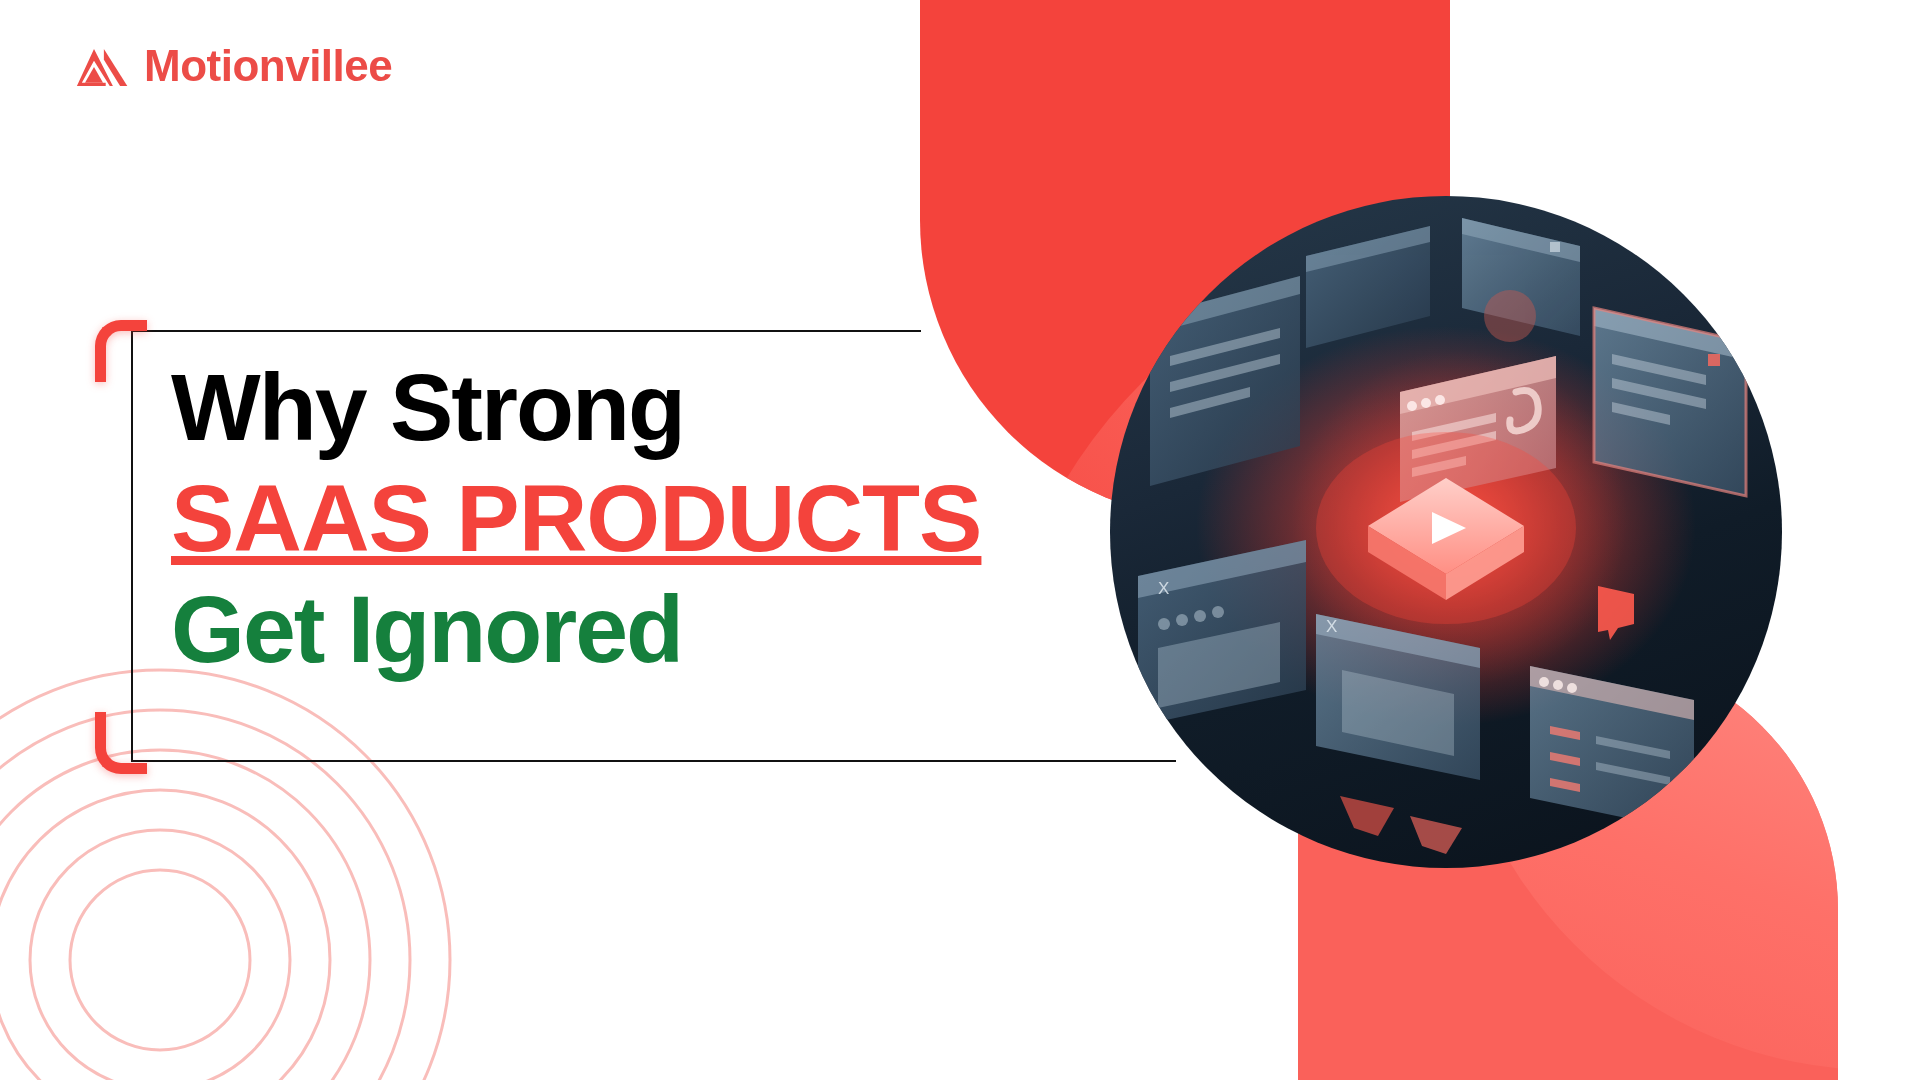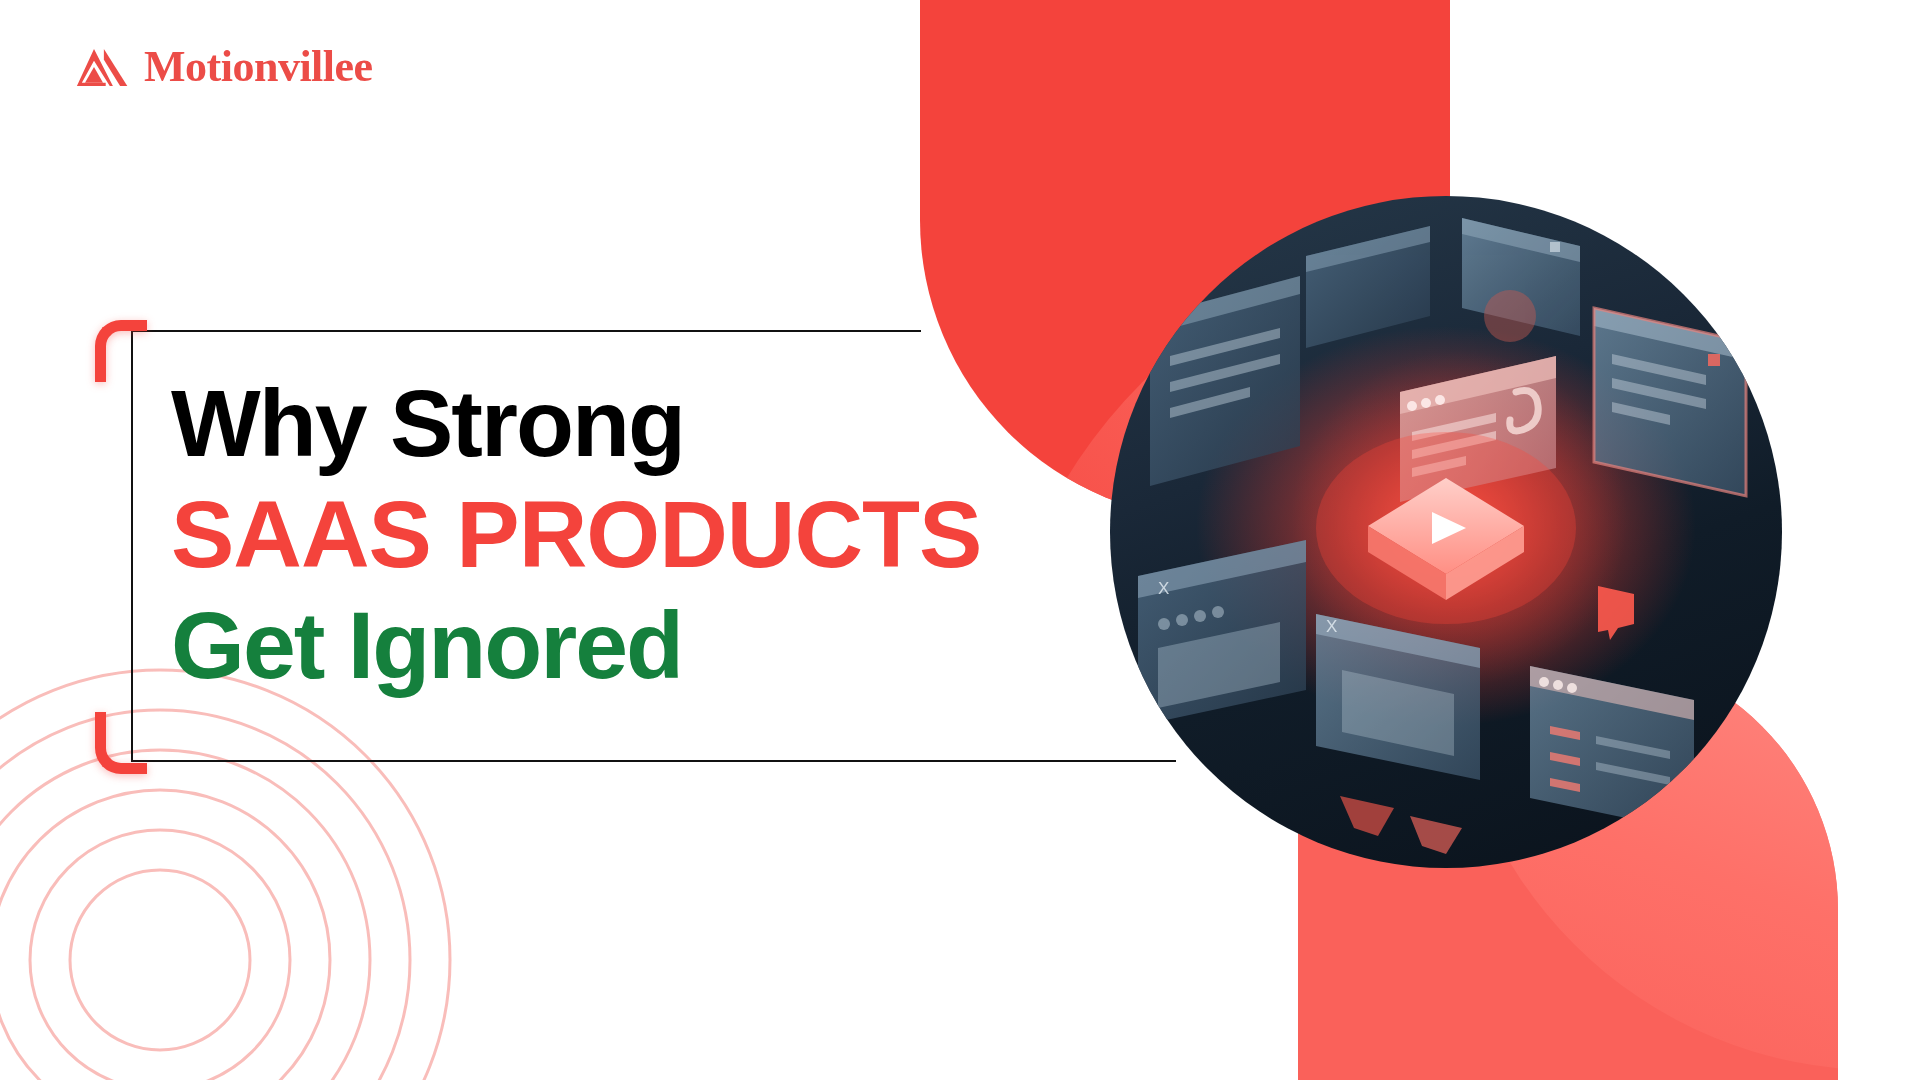--- a/index.html
+++ b/index.html
@@ -35,21 +35,21 @@
     border-bottom-left-radius:100%;
     background:linear-gradient(200deg,#FF8F88 0%,#FF736B 50%,#FA615A 100%);
     opacity:.85;
   }
 
   
   .arcs { position:absolute; left:-150px; bottom:-190px; width:620px; height:620px; }
   .arcs svg { width:100%; height:100%; display:block; }
 
   
-  .logo { position:absolute; left:76px; top:44px; display:flex; align-items:center; gap:14px;font-family:Liberation Serif, serif; }
+  .logo { position:absolute; left:76px; top:44px; display:flex; gap:14px; }
   .logo-mark { width:54px; height:46px; display:block; }
   .logo-text {
     font-size:44px; font-weight:700; color:#EC4C47;
     letter-spacing:-0.5px; line-height:1; white-space:nowrap;
   }
 
   
   .headline-frame {
     position:absolute; left:95px; top:330px; width:1080px; height:432px;
   }
@@ -76,22 +76,22 @@
     left:0px; top:382px;
     border-right:none; border-top:none;
     border-bottom-left-radius:26px;
   }
 
   .headline {
     position:absolute; left:76px; top:22px; width:980px;
     font-size:95px; font-weight:700; line-height:1.17;
     letter-spacing:-2px;
   }
-  .headline .l1 { color:#000; display:block;margin-top:16px; }
-  .headline .l2 { color:#F4433C; display:block; letter-spacing:-1px; }
+  .headline .l1 { color:#000; display:block; }
+  .headline .l2 { color:#F4433C; display:block; letter-spacing:-1px;text-decoration:underline; }
   .headline .l3 { color:#15803d; display:block; }
 
   
   .hero-circle {
     position:absolute; left:1110px; top:196px; width:672px; height:672px;
     border-radius:50%; overflow:hidden;
     background:
       radial-gradient(circle at 52% 48%, rgba(255,70,60,.40) 0%, rgba(255,70,60,0) 34%),
       linear-gradient(160deg,#26394A 0%,#1A2838 35%,#101C28 60%,#0A121B 100%);
   }

